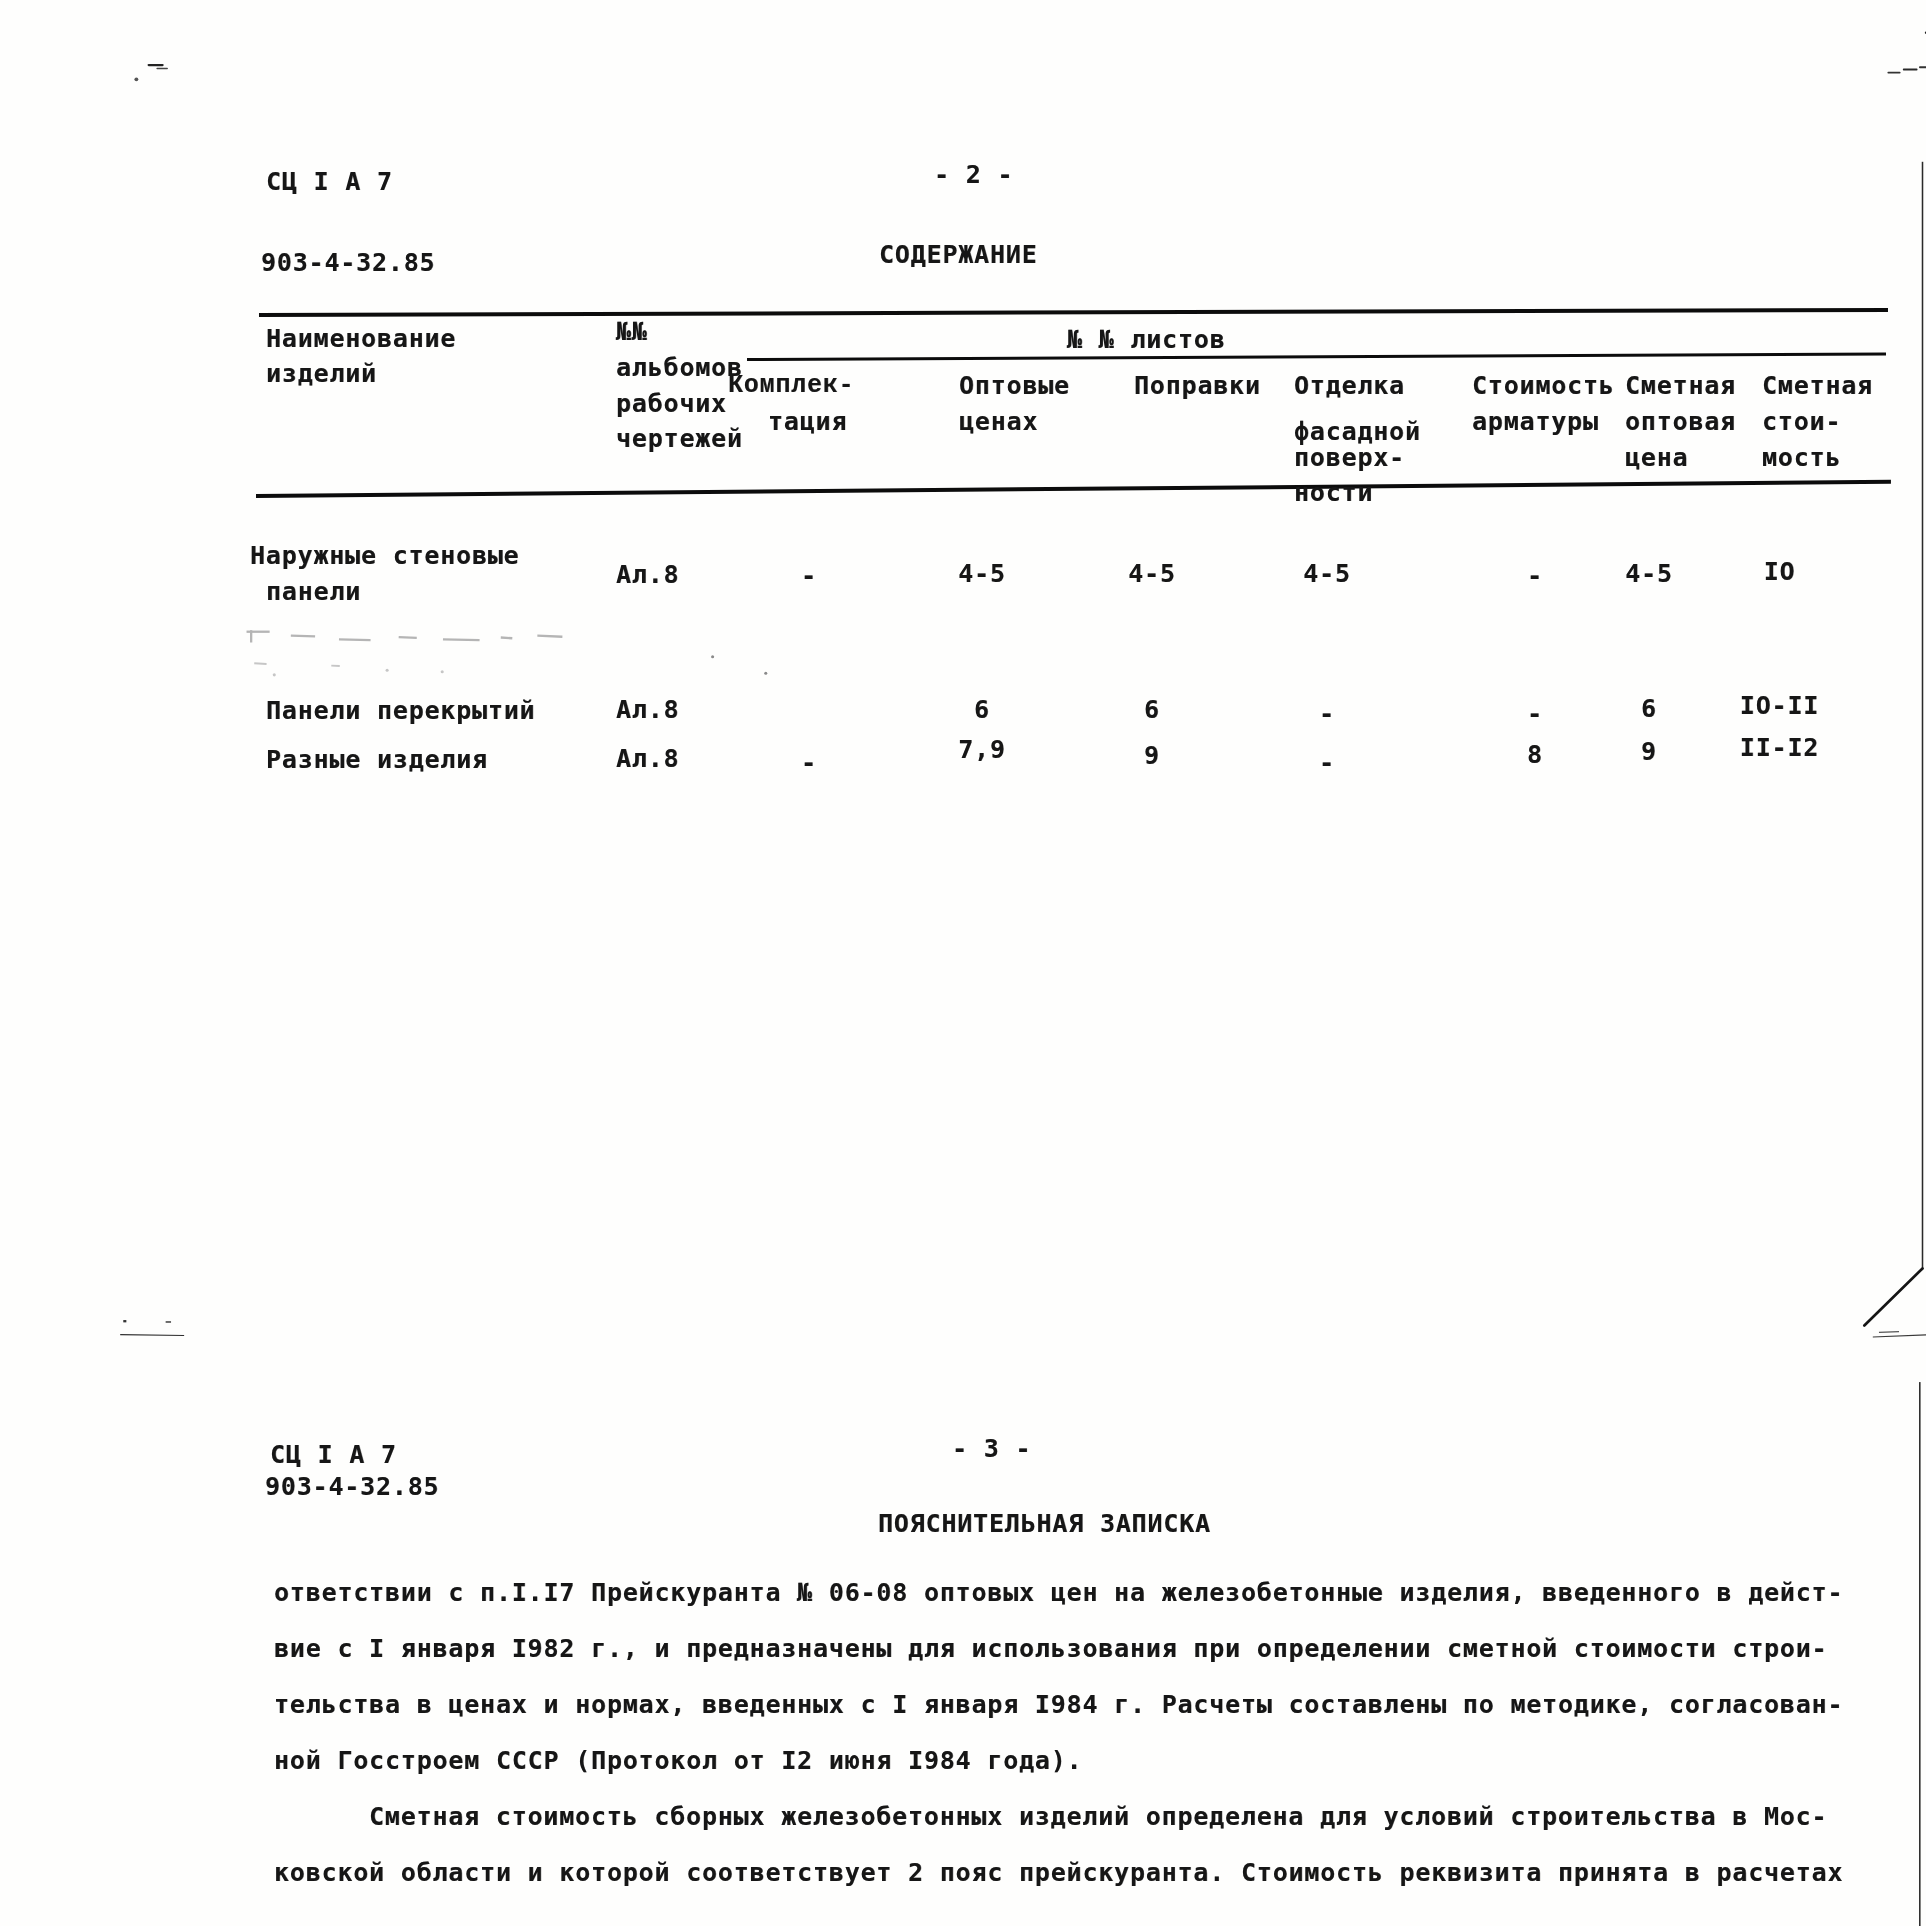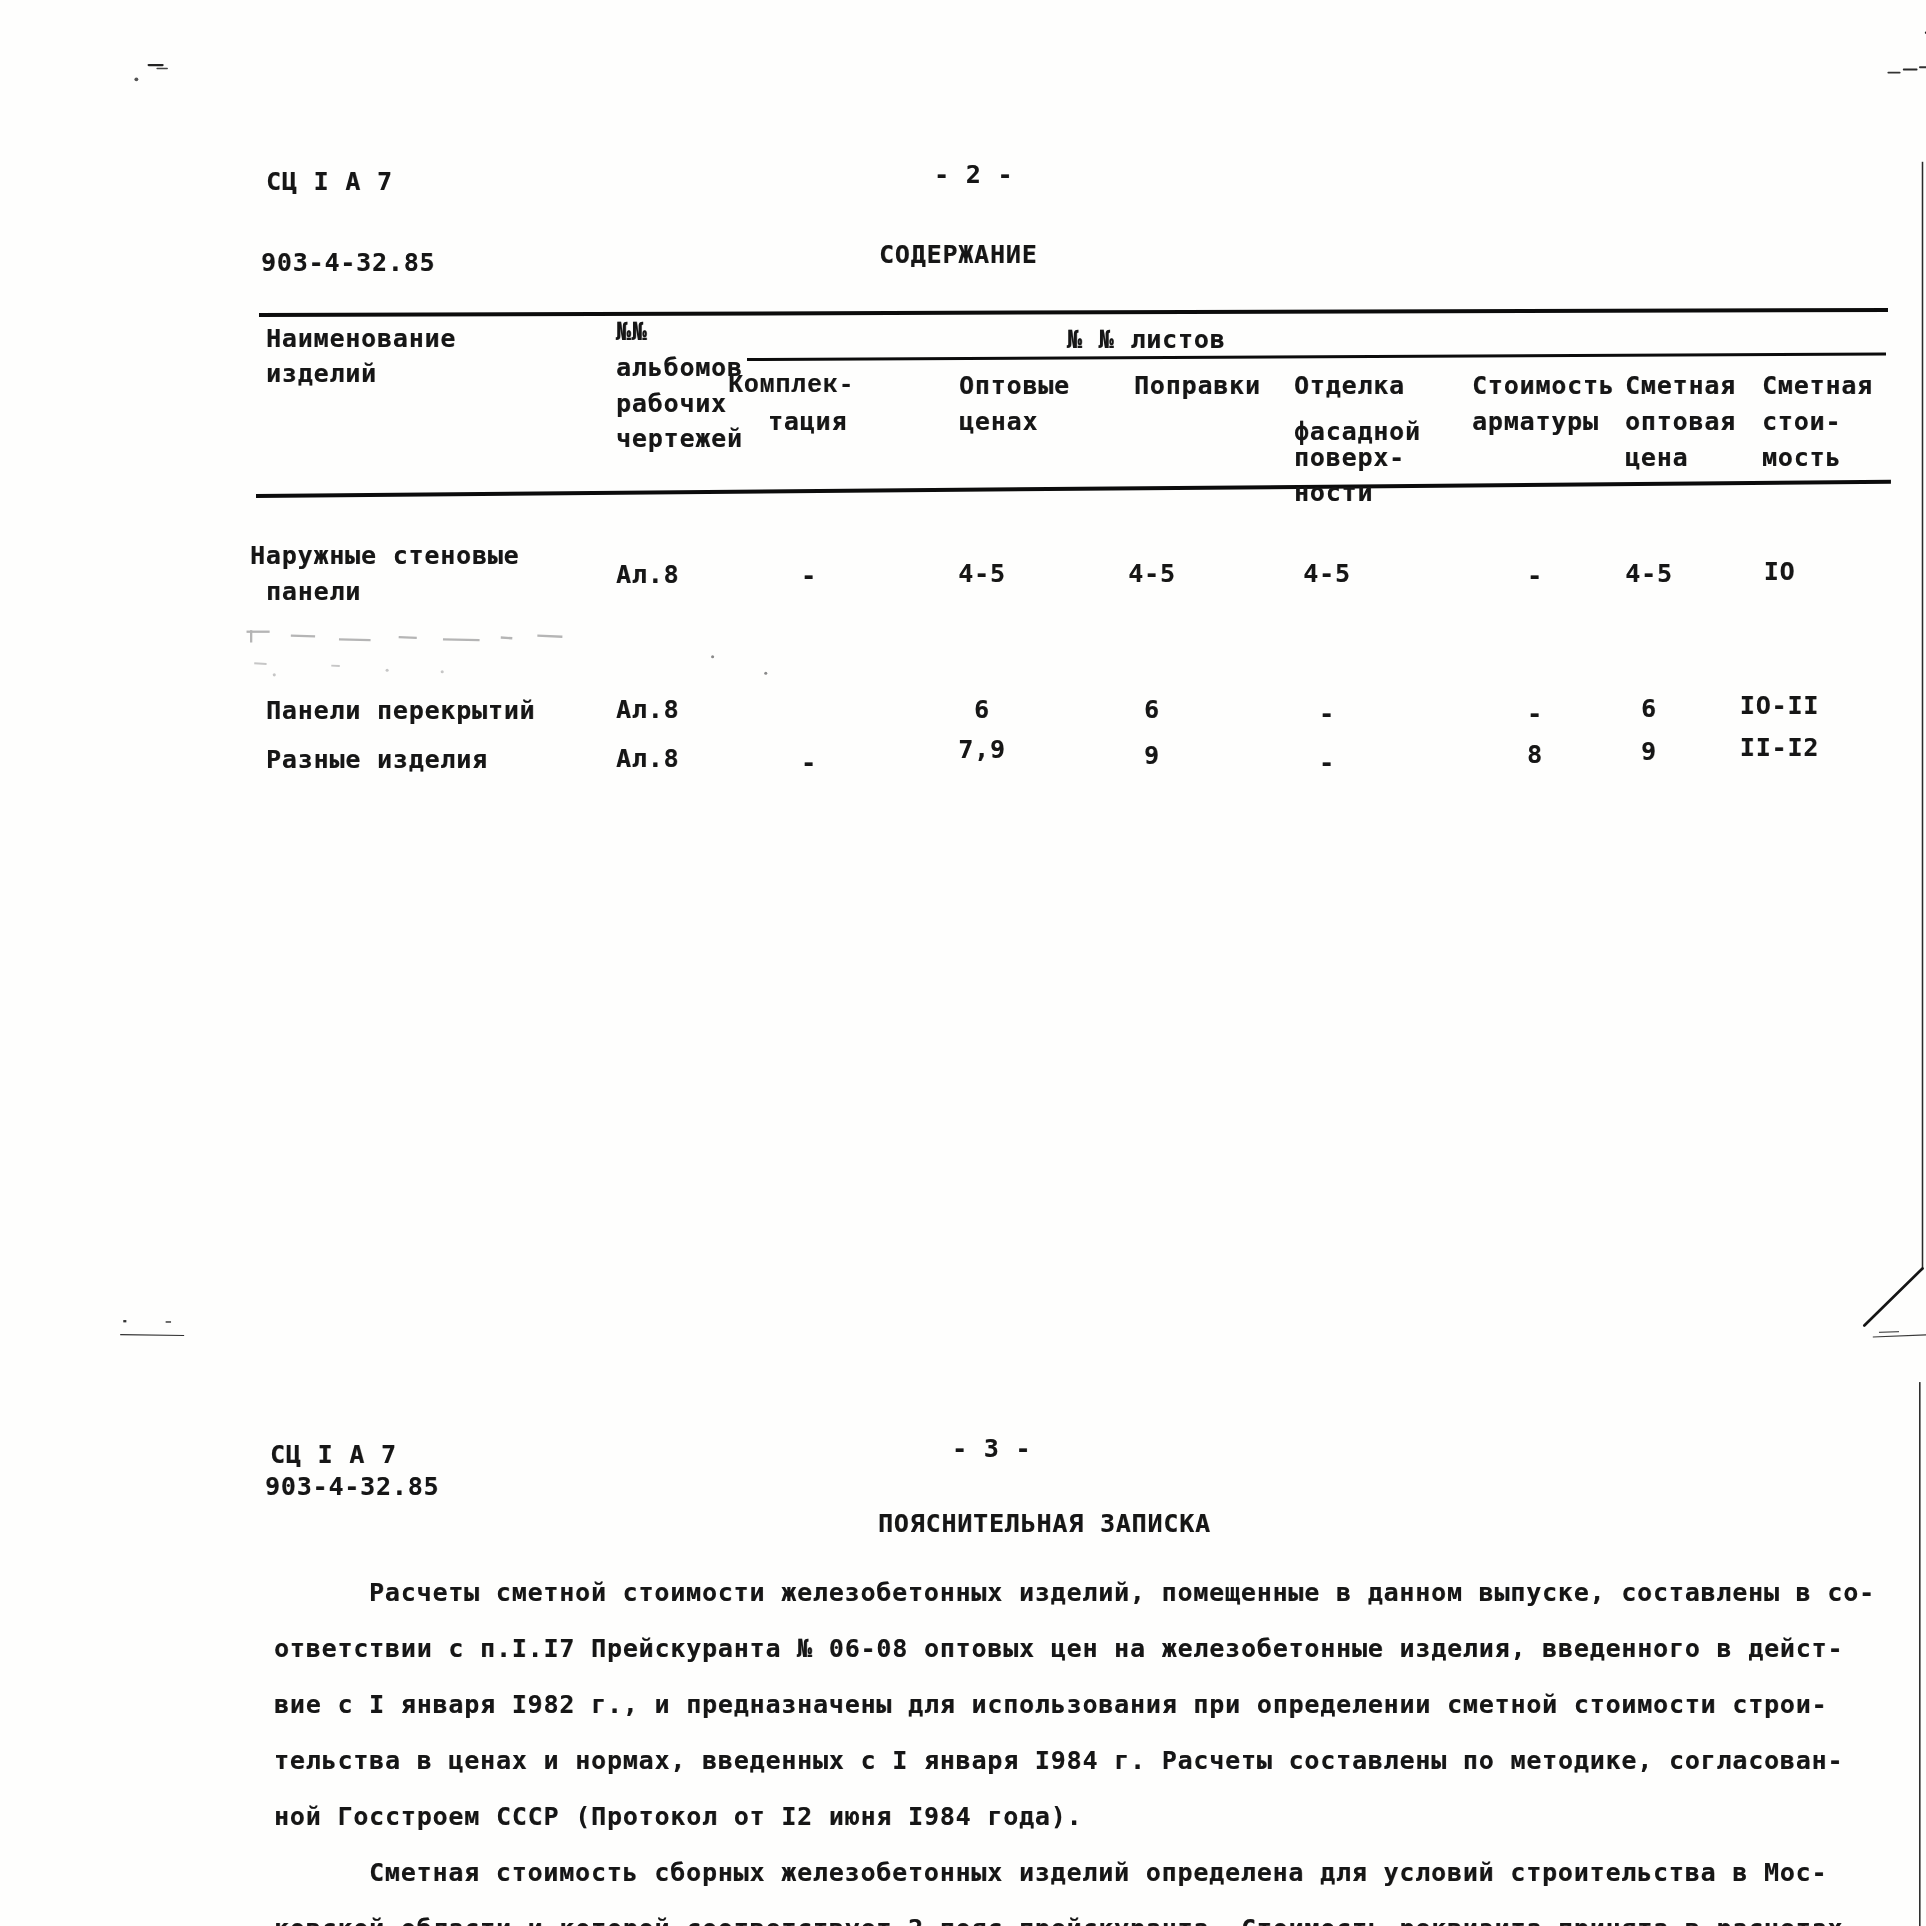--- a/index.html
+++ b/index.html
@@ -112,21 +112,20 @@
     </div>
   </section>
 
   <section>
     <div class="t" style="left:270px;top:1442px;">СЦ I А 7</div>
     <div class="t" style="left:265px;top:1474px;">903-4-32.85</div>
     <div class="t" style="left:952px;top:1436px;">- 3 -</div>
     <div class="t" style="left:878px;top:1511px;">ПОЯСНИТЕЛЬНАЯ ЗАПИСКА</div>
 
     <div id="note-body">
-      <div class="ln in">Расчеты сметной стоимости железобетонных изделий, помещенные в данном выпуске, составлены в со-</div>
       <div class="ln">ответствии с п.I.I7 Прейскуранта № 06-08 оптовых цен на железобетонные изделия, введенного в дейст-</div>
       <div class="ln">вие с I января I982 г., и предназначены для использования при определении сметной стоимости строи-</div>
       <div class="ln">тельства в ценах и нормах, введенных с I января I984 г. Расчеты составлены по методике, согласован-</div>
       <div class="ln">ной Госстроем СССР (Протокол от I2 июня I984 года).</div>
       <div class="ln in">Сметная стоимость сборных железобетонных изделий определена для условий строительства в Мос-</div>
       <div class="ln">ковской области и которой соответствует 2 пояс прейскуранта. Стоимость реквизита принята в расчетах</div>
 
     </div>
   </section>
 

